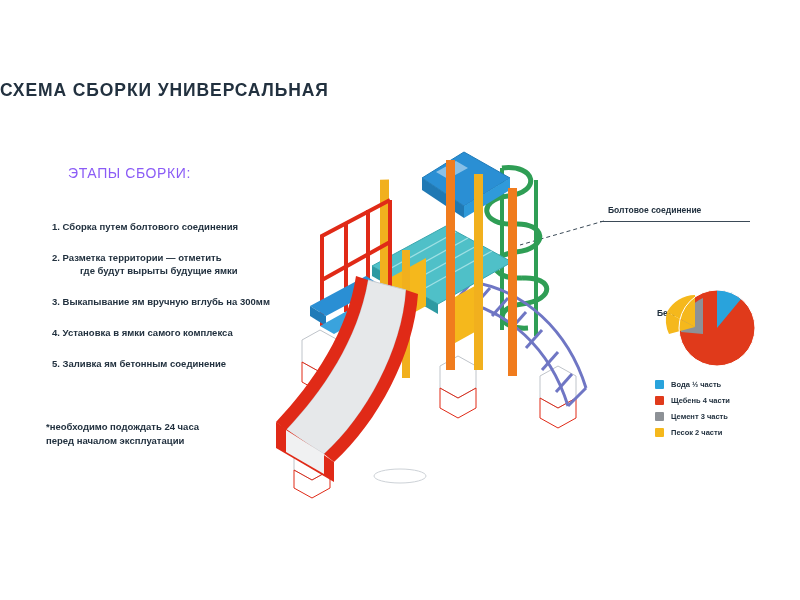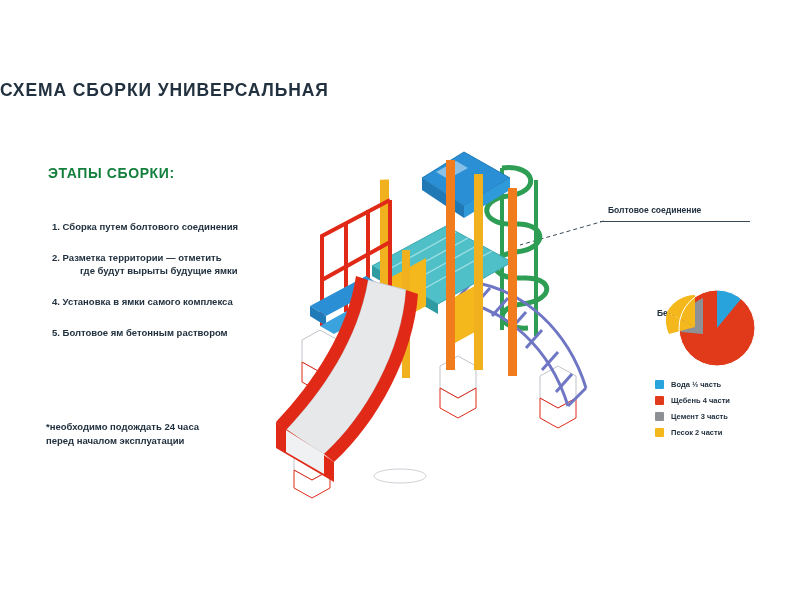--- a/index.html
+++ b/index.html
@@ -29,26 +29,26 @@
     text-align: left;
     font-size: 17.5px;
     font-weight: bold;
     letter-spacing: 0.9px;
     color: #22313f;
   }
 
   
   .steps-heading {
     position: absolute;
-    left: 48px;
+    left: 68px;
     top: 165px;
     font-size: 14px;
-    font-weight: bold;
+    font-weight: normal;
     letter-spacing: 0.6px;
-    color: #15803d;
+    color: #8b5cf6;
   }
   .steps-list {
     position: absolute;
     left: 52px;
     top: 220px;
     width: 240px;
   }
   .step {
     font-size: 9.5px;
     font-weight: bold;
@@ -164,26 +164,30 @@
     <div class="step">
       <span>1.</span>
       <span>Сборка путем болтового соединения</span>
     </div>
     <div class="step">
       <span>2.</span>
       <span>Разметка территории — отметить</span>
       <span class="cont">где будут вырыты будущие ямки</span>
     </div>
     <div class="step">
+      <span>3.</span>
+      <span>Выкапывание ям вручную вглубь на 300мм</span>
+    </div>
+    <div class="step">
       <span>4.</span>
       <span>Установка в ямки самого комплекса</span>
     </div>
     <div class="step">
       <span>5.</span>
-      <span>Болтовое ям бетонным раствором</span>
+      <span>Заливка ям бетонным соединение</span>
     </div>
   </div>
 
   <div class="note">
     <div>*необходимо подождать 24 часа</div>
     <div>перед началом эксплуатации</div>
   </div>
 
   <div class="callout-label">Болтовое соединение</div>
   <div class="callout-line"></div>

